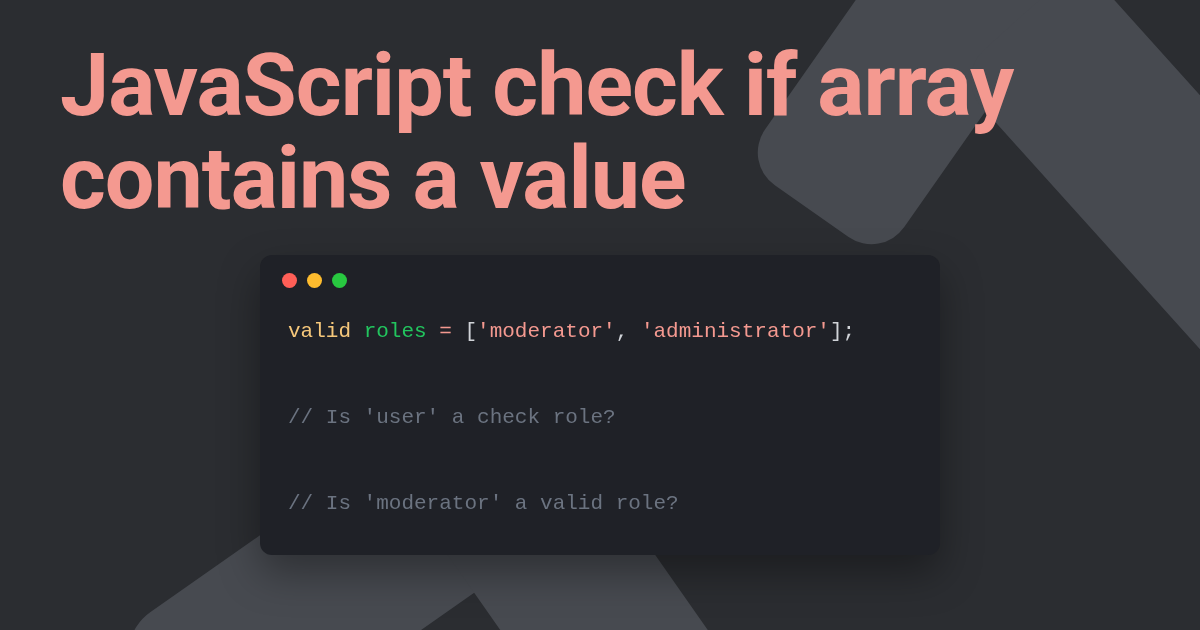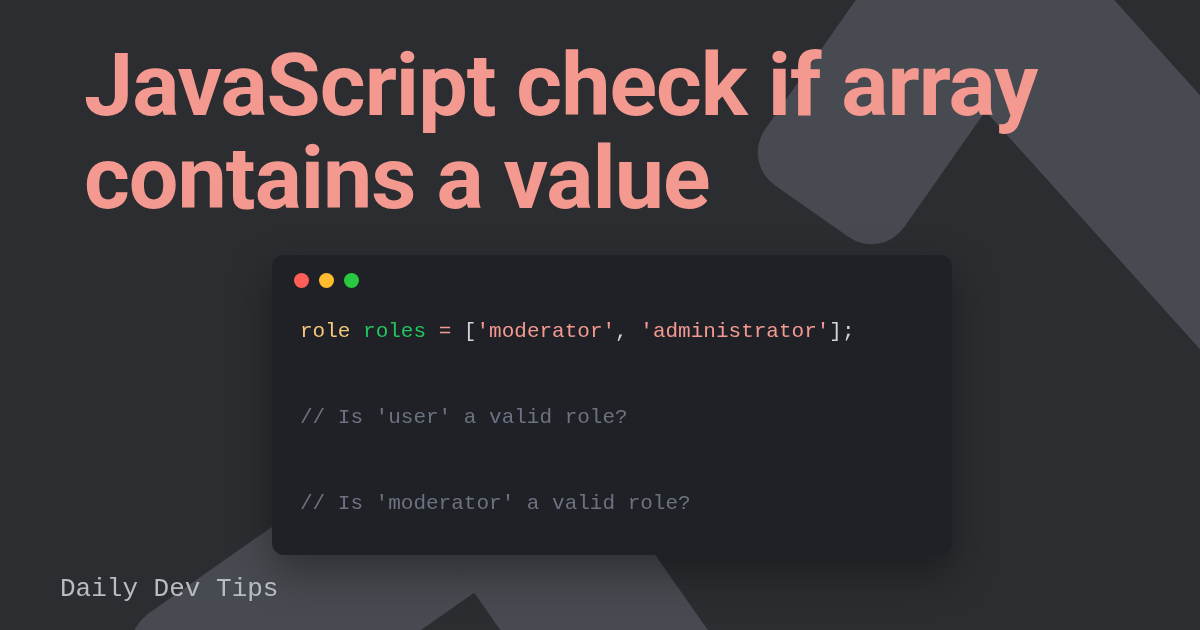--- a/index.html
+++ b/index.html
@@ -48,21 +48,21 @@
       left: 470px;
       transform: rotate(-35deg);
       border-radius: 50px;
     }
 
     .content {
       position: relative;
       z-index: 2;
       width: 100%;
       height: 100%;
-      padding: 38px 60px 30px 84px;
+      padding: 38px 60px 30px 60px;
       display: flex;
       flex-direction: column;
     }
 
     h1.title {
       color: #f49990;
       font-size: 88px;
       font-weight: 700;
       line-height: 1.06;
       letter-spacing: -1px;
@@ -128,21 +128,20 @@
 
   <h1 class="title">JavaScript check if array contains a value</h1>
 
   <div class="code-window">
     <div class="window-chrome">
       <span class="traffic-light tl-red"></span>
       <span class="traffic-light tl-yellow"></span>
       <span class="traffic-light tl-green"></span>
     </div>
 
-    <pre class="code"><span class="tok-keyword">role</span> <span class="tok-ident">roles</span><span class="tok-op"> = </span><span class="tok-punc">[</span><span class="tok-string">'moderator'</span><span class="tok-punc">, </span><span class="tok-string">'administrator'</span><span class="tok-punc">];</span>
+    <pre class="code"><span class="tok-keyword">valid</span> <span class="tok-ident">roles</span><span class="tok-op"> = </span><span class="tok-punc">[</span><span class="tok-string">'moderator'</span><span class="tok-punc">, </span><span class="tok-string">'administrator'</span><span class="tok-punc">];</span>
 
-<span class="tok-comment">// Is 'user' a valid role?</span>
+<span class="tok-comment">// Is 'user' a check role?</span>
 
 <span class="tok-comment">// Is 'moderator' a valid role?</span></pre>
   </div>
 
-  <div class="site-name">Daily Dev Tips</div>
 </div>
 
 </body></html>

